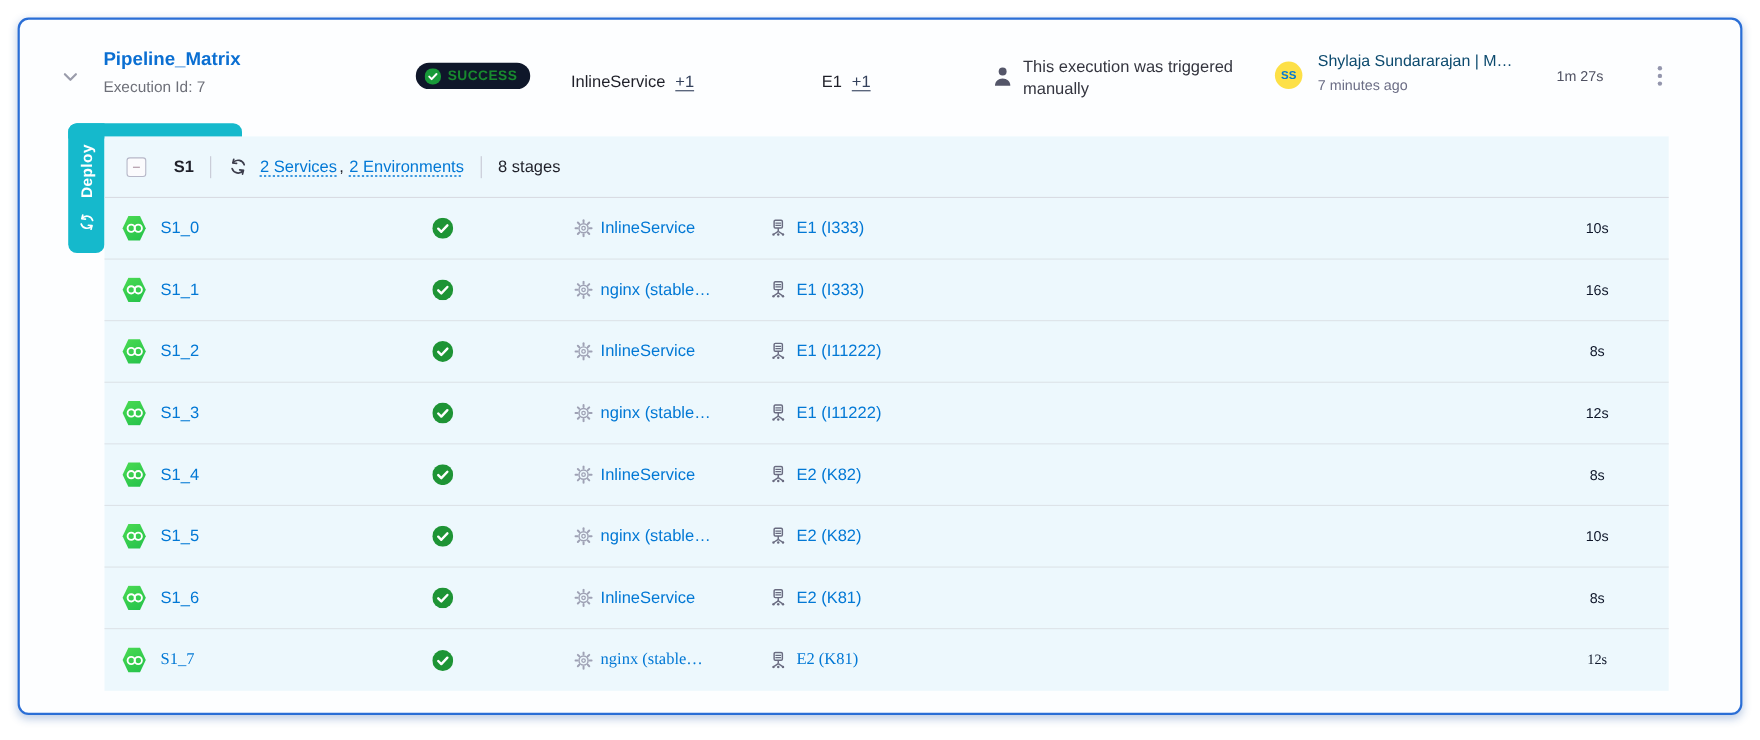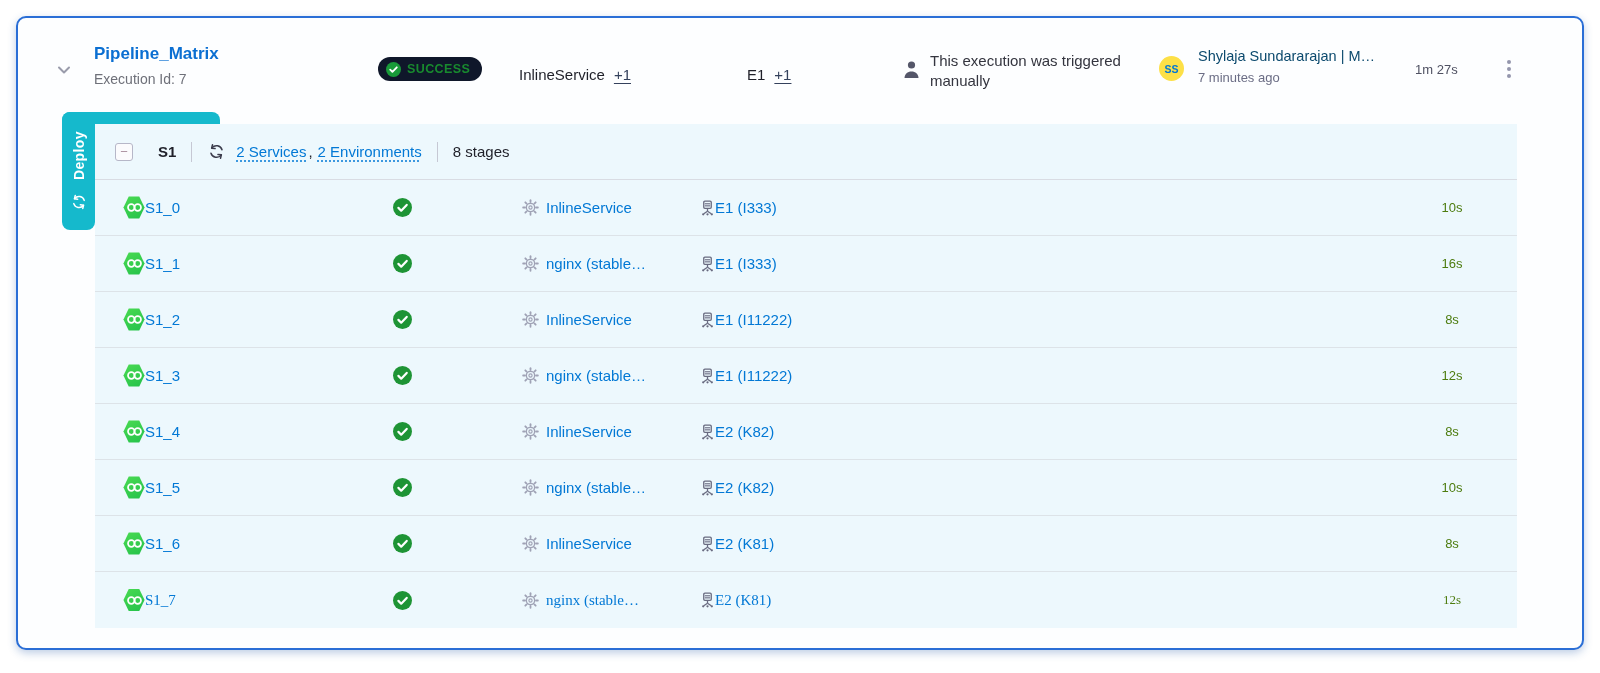--- a/index.html
+++ b/index.html
@@ -62,25 +62,25 @@
     background:#fbfbfd; color:#a98f9e; font-size:13px; line-height:15px; text-align:center; cursor:pointer; }
   .group-name { font-size:15px; font-weight:bold; color:#1f2029; margin-left:25px; }
   .vdivider { width:1px; height:20px; background:#c6c8d4; margin:0 15px; }
   .loop-dark { margin-right:10px; }
   .dotted-link { font-size:15px; color:#0278d5; text-decoration:underline dotted; text-underline-offset:4px; cursor:pointer; }
   .comma { font-size:15px; color:#1f2029; margin:0 5px 0 2px; }
   .stage-count { font-size:15px; color:#1f2029; }
 
   .stage-row { height:56px; display:flex; align-items:center; border-bottom:1px solid #dde3e8; }
   .stage-row:last-child { border-bottom:none;font-family:Liberation Serif, serif; }
-  .cell-a { width:298px; padding-left:28px; display:flex; align-items:center; }
+  .cell-a { width:298px; padding-left:16px; display:flex; align-items:center; gap:13px; }
   .cell-b { width:129px; display:flex; align-items:center; }
   .cell-c { width:178px; display:flex; align-items:center; gap:7px; }
-  .cell-d { flex:1; display:flex; align-items:center; gap:0; }
-  .cell-dur { width:130px; text-align:center; font-size:13px; color:#4d7c0f; }
+  .cell-d { flex:1; display:flex; gap:9px; }
+  .cell-dur { width:130px; text-align:center; font-size:13px; color:#0f172a; }
 
   .hex-icon { width:22px; height:24px; flex:0 0 22px;
     clip-path:polygon(26% 4%, 74% 4%, 98% 50%, 74% 96%, 26% 96%, 2% 50%);
     background:linear-gradient(150deg,#4bdb52,#22c04a);
     display:flex; align-items:center; justify-content:center; }
   .row-link { font-size:15px; color:#0278d5; text-decoration:none; cursor:pointer; white-space:nowrap; }
 
   svg { display:block; }
 </style>
 </head>

